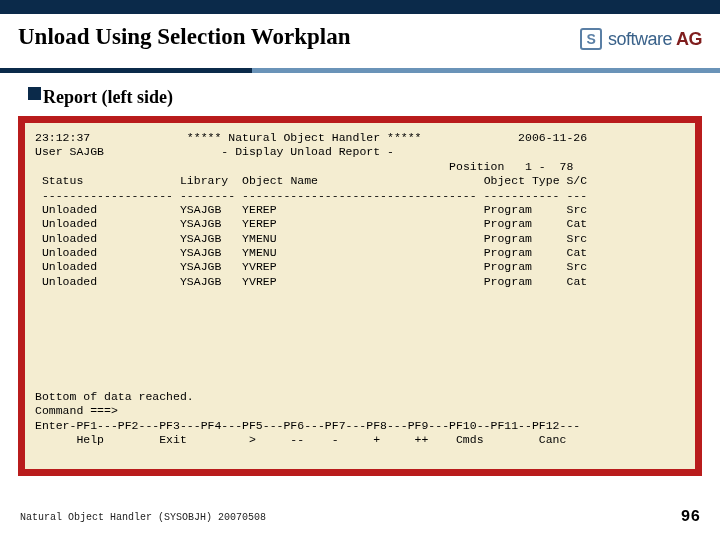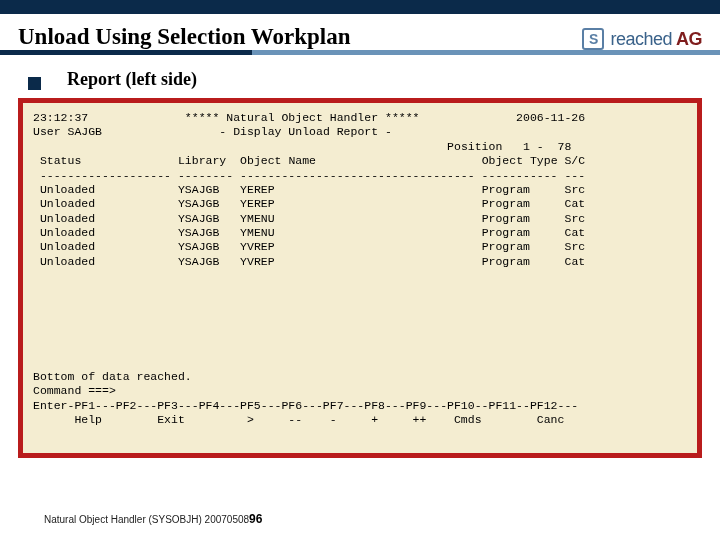--- a/index.html
+++ b/index.html
@@ -9,21 +9,21 @@
     background: #fff;
     font-family: Georgia, "Times New Roman", serif;
     position: relative;
     overflow: hidden;
   }
   .topbar {
     height: 14px;
     background: #0b2a4a;
   }
   .title-row {
-    padding: 10px 18px 0 18px;
+    padding: 10px 18px 18px 18px;
     display: flex;
     justify-content: space-between;
     align-items: flex-end;
   }
   .title {
     font-size: 23px;
     font-weight: bold;
     color: #000;
   }
   .logo {
@@ -50,74 +50,75 @@
     color: #5a7fa5;
     margin-right: 2px;
   }
   .accent-line {
     height: 5px;
     background: linear-gradient(to right, #0b2a4a 0%, #0b2a4a 35%, #6a93b8 35%, #6a93b8 100%);
     margin: 0 0 10px 0;
   }
   .subhead-row {
     display: flex;
-    align-items: flex-end;
+    align-items: flex-start;
     padding: 4px 18px 8px 28px;
-    gap: 26px;
+    gap: 2px;
   }
   .bullet-square {
     width: 13px;
     height: 13px;
     background: #0b2a4a;
   }
   .subhead {
     font-size: 18px;
     font-weight: bold;
     color: #000;
   }
   .terminal {
     margin: 0 18px;
-    border: 5px solid #b91c1c;
+    border: 7px solid #b91c1c;
     background: #f4edd1;
     font-family: "Courier New", Courier, monospace;
     font-size: 11.5px;
     line-height: 1.25;
     color: #000;
     padding: 8px 10px;
     white-space: pre;
     height: 360px;
     position: relative;
   }
   .footer {
     position: absolute;
     bottom: 14px;
     left: 0; right: 0;
     display: flex;
+    justify-content: space-between;
     align-items: center;
-    padding: 0 44px;
-    font-family: Liberation Sans, sans-serif;
+    padding: 0 20px;
+    font-family: Liberation Mono, monospace;
     font-size: 10px;
     color: #222;
   }
   .footer .page {
     font-weight: bold;
-    font-size: 12px;
+    font-size: 16px;
     color: #000;
   }
 </style>
 </head>
 <body>
 
 <div class="topbar"></div>
 
 <div class="title-row">
   <div class="title">Unload Using Selection Workplan</div>
   <div class="logo">
     <span class="logo-mark">S</span>
-    <span class="light">reached</span>
+    <span class="light">software</span>
     <span class="bold">AG</span>
   </div>
 </div>
 
 <div class="accent-line"></div>
 
 <div class="subhead-row">
   <div class="bullet-square"></div>
   <div class="subhead">Report (left side)</div>
 </div>

